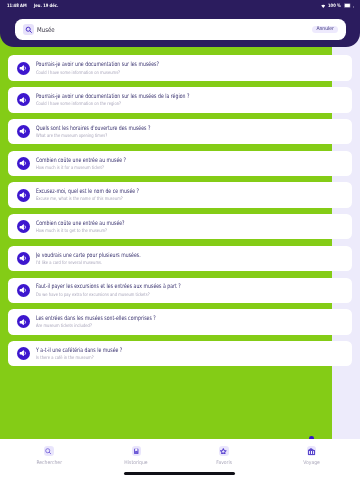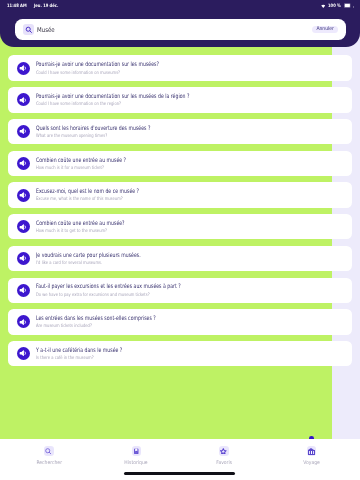--- a/index.html
+++ b/index.html
@@ -2,21 +2,21 @@
 <html><head>
 <meta charset="utf-8">
 <style>
   * { box-sizing: border-box; margin: 0; padding: 0;
       -webkit-font-smoothing: antialiased; text-rendering: geometricPrecision; }
   html, body {
     width: 360px; height: 480px; overflow: hidden;
     font-family: "Liberation Sans", sans-serif;
     background: #edebfb;
   }
-  .app { position: relative; width: 332px; height: 480px; background: #bef264;
+  .app { position: relative; width: 332px; height: 480px; background: #84cc16;
          will-change: transform; transform: translateZ(0); }
 
   
   .header {
     position: absolute; left: 0; top: 0; width: 360px; height: 46.5px;
     background: #2b1c5e;
     border-bottom-left-radius: 14px; border-bottom-right-radius: 14px;
   }
   .statusbar {
     position: absolute; left: 0; top: 0; width: 360px; height: 13px;

